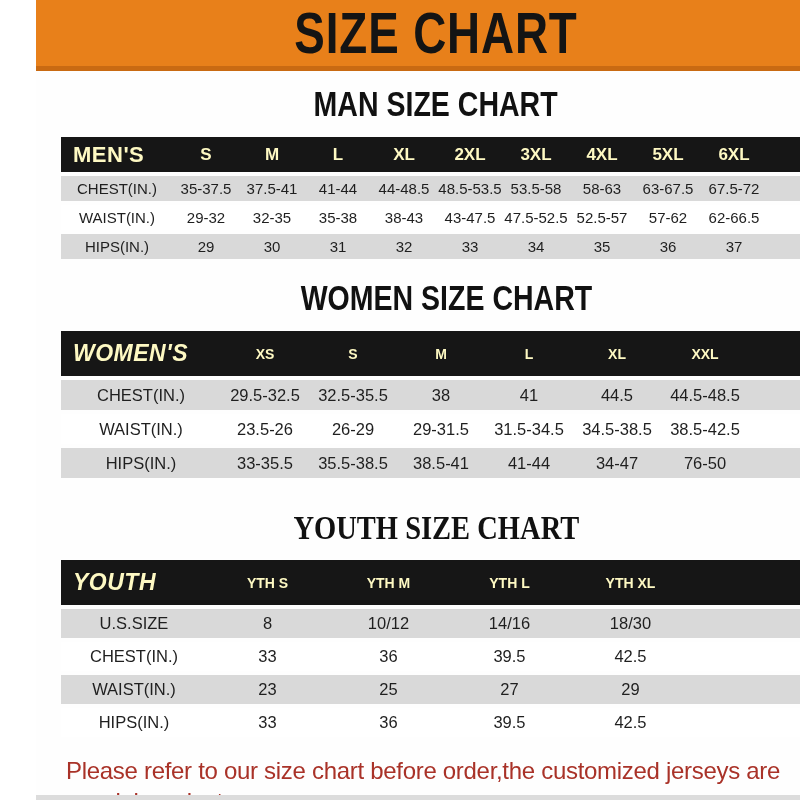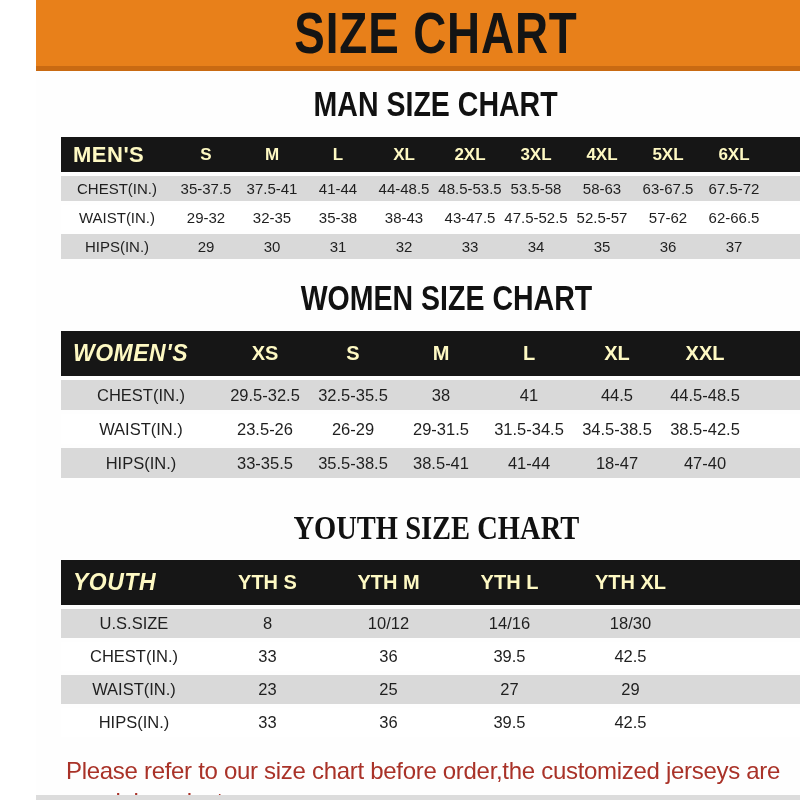--- a/index.html
+++ b/index.html
@@ -75,21 +75,21 @@
     overflow: hidden;
     white-space: nowrap;
   }
   tbody tr.row-gray  td { background: #D9D9D9; }
   tbody tr.row-white td { background: #FFFFFF; }
 
   .tbl-mens thead th { height: 33px; font-size: 17px; }
   .tbl-mens th.label-col { font-size: 22px; }
   .tbl-mens tbody td { height: 23px; font-size: 15px; }
 
-  .tbl-womens thead th, .tbl-youth thead th { height: 43px; font-size: 20px; }
+  .tbl-womens thead th, .tbl-youth thead th { height: 43px; font-size: 14px; }
   .tbl-womens th.label-col, .tbl-youth th.label-col { font-size: 23px; font-style: italic; }
   .tbl-womens tbody td { height: 28px; font-size: 16.5px; }
   .tbl-youth  tbody td { height: 27px; font-size: 16.5px; }
 
   
   .footer {
     margin: 14px 0 0 30px;
     color: #A93228;
     font-size: 24px;
     line-height: 31px;
@@ -234,22 +234,22 @@
           <td>34.5-38.5</td>
           <td>38.5-42.5</td>
           <td></td>
         </tr>
         <tr class="row-gray">
           <td>HIPS(IN.)</td>
           <td>33-35.5</td>
           <td>35.5-38.5</td>
           <td>38.5-41</td>
           <td>41-44</td>
-          <td>18-47</td>
-          <td>47-40</td>
+          <td>34-47</td>
+          <td>76-50</td>
           <td></td>
         </tr>
       </tbody>
   </table>
 
   <h2 class="heading heading-youth">
     <span>YOUTH SIZE CHART</span>
   </h2>
 
   <table class="tbl-youth">

